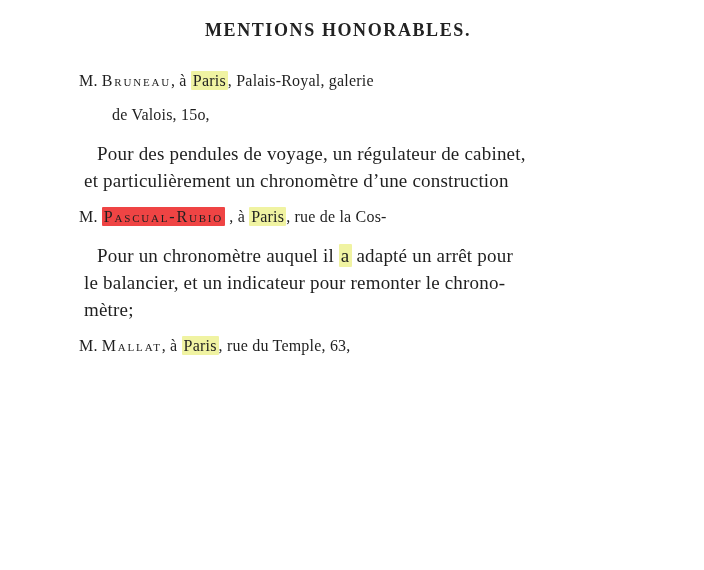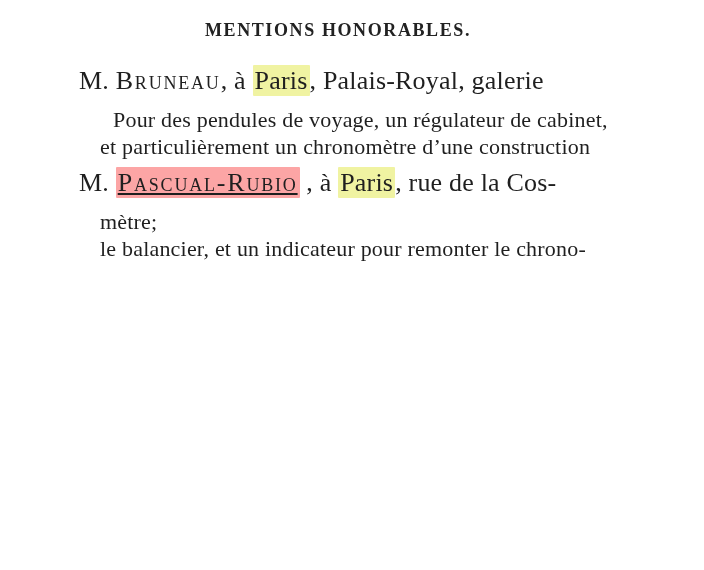--- a/index.html
+++ b/index.html
@@ -23,32 +23,32 @@
     font-size: 18px;
     line-height: 25px;
     font-weight: bold;
     letter-spacing: 1.6px;
     text-align: center;
     margin: 0 46px 21px 18px;
     color: #222222;
     white-space: nowrap;
   }
   .entry {
-    font-size: 26px;
+    font-size: 16px;
     line-height: 34px;
     letter-spacing: 0.2px;
     margin: 0 0 8px 0;
   }
   .entry .line { padding-left: 112px; white-space: nowrap; }
   .entry .line.first { padding-left: 79px; }
   .detail {
-    font-size: 22px;
+    font-size: 19px;
     line-height: 27px;
     letter-spacing: 0.2px;
-    margin: 0 0 6px 16px;
+    margin: 0 0 6px 0;
   }
   .detail .line { padding-left: 84px; white-space: nowrap; }
   .detail .line.first { padding-left: 97px; }
   .sc {
     font-variant: small-caps;
     letter-spacing: 1.8px;
   }
   .hl {
     background: #f0f3a2;
     padding: 1px 2px;
@@ -56,28 +56,33 @@
   }
 </style>
 </head>
 <body style="background: rgb(255, 255, 255); color: rgb(31, 31, 31);">
 
 <main class="page">
   <h1 class="heading">MENTIONS HONORABLES.</h1>
   <section id="blocks">
       <div class="entry">
         <div class="line first"><span>M. </span><span class="sc">Bruneau</span><span>, à </span><span class="hl" style="background: rgb(240, 243, 162);">Paris</span><span>, Palais-Royal, galerie</span></div>
+        <div class="line"><span>de Valois, 15o,</span></div>
       </div>
       <div class="detail">
         <div class="line first"><span>Pour des pendules de voyage, un régulateur de cabinet,</span></div>
         <div class="line"><span>et particulièrement un chronomètre d’une construction</span></div>
       </div>
       <div class="entry">
-        <div class="line first"><span>M. </span><span class="hl sc" style="background: #fca5a5; text-decoration: underline;">Pascual-Rubio</span><span> , à </span><span class="hl" style="background: rgb(240, 243, 162);">Paris</span><span>, rue de la Cos-</span></div>
+        <div class="line first"><span>M. </span><span class="hl sc" style="background: #ef4444;">Pascual-Rubio</span><span> , à </span><span class="hl" style="background: rgb(240, 243, 162);">Paris</span><span>, rue de la Cos-</span></div>
       </div>
       <div class="detail">
+        <div class="line first"><span>Pour un chronomètre auquel il </span><span class="hl" style="background: rgb(240, 243, 162);">a</span><span> adapté un arrêt pour</span></div>
+        <div class="line"><span>le balancier, et un indicateur pour remonter le chrono-</span></div>
         <div class="line"><span>mètre;</span></div>
-        <div class="line"><span>le balancier, et un indicateur pour remonter le chrono-</span></div>
+      </div>
+      <div class="entry">
+        <div class="line first"><span>M. </span><span class="sc">Mallat</span><span>, à </span><span class="hl" style="background: rgb(240, 243, 162);">Paris</span><span>, rue du Temple, 63,</span></div>
       </div>
       <div class="detail">
       </div>
     </section>
 </main>
 
 </body></html>

